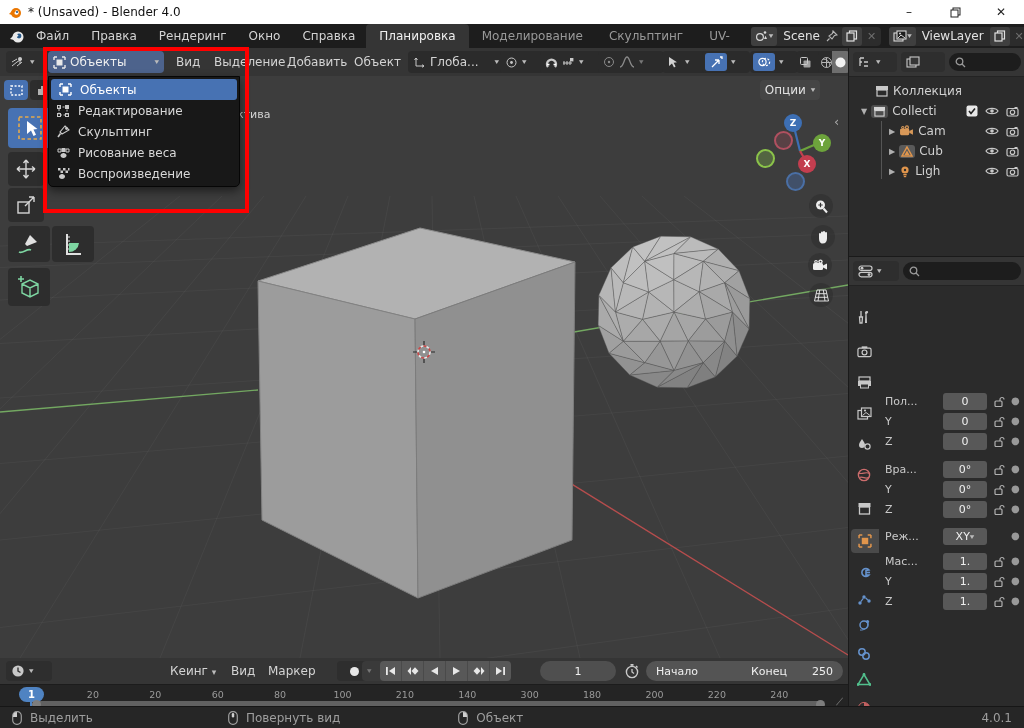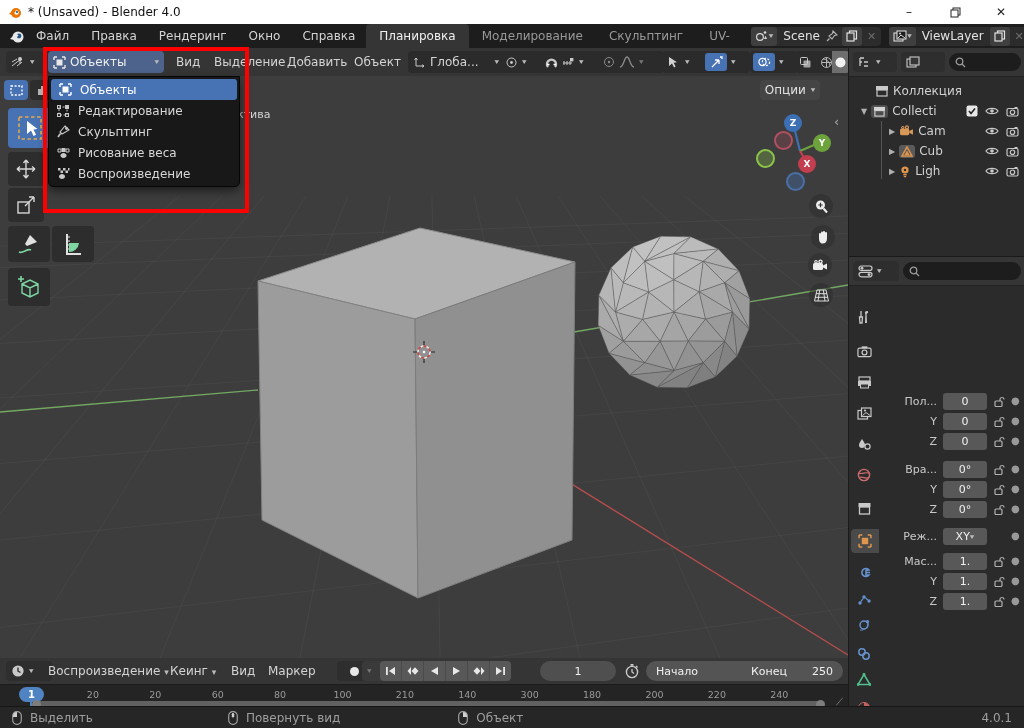--- a/index.html
+++ b/index.html
@@ -51,21 +51,21 @@
   .oheader{height:28px;background:#353535;display:flex;align-items:center;padding:0 4px;gap:4px;border-bottom:1px solid #232323;}
   .search{height:18px;background:#1d1d1d;border-radius:9px;flex:1;display:flex;align-items:center;padding:0 6px;gap:4px;}
   .orow{height:20px;display:flex;align-items:center;font-size:12px;color:#d0d0d0;gap:4px;}
   .oicons{margin-left:auto;display:flex;align-items:center;gap:7px;padding-right:6px;}
 
   .props{left:848px;top:256px;width:176px;height:450px;background:#2b2b2b;border-left:1px solid #1a1a1a;border-top:1px solid #1a1a1a;}
   .ptabs{position:absolute;left:0;top:26px;width:30px;height:424px;}
   .ptab{position:absolute;left:2px;width:26px;height:24px;display:flex;align-items:center;justify-content:center;}
   .ptab.active{background:#4a4a4a;border-radius:4px 0 0 4px;width:28px;}
   .prow{position:absolute;height:17px;display:flex;align-items:center;}
-  .plabel{position:absolute;font-size:11px;color:#c9c9c9;text-align:right;width:52px;}
+  .plabel{position:absolute;font-size:11px;color:#c9c9c9;text-align:left;width:52px;}
   .pfield{position:absolute;width:44px;height:17px;background:#585858;border-radius:3px;color:#f0f0f0;
           font-size:11px;display:flex;align-items:center;justify-content:center;}
 
   
   .timeline{left:0;top:658px;width:848px;height:48px;background:#242424;}
   .tlheader{height:26px;background:#353535;position:relative;border-bottom:1px solid #1c1c1c;}
   .tick{position:absolute;top:4px;font-size:9.5px;color:#9a9a9a;transform:translateX(-50%);}
   .playhead{position:absolute;left:19px;top:2px;width:25px;height:15px;background:#4f83c2;border-radius:8px;
             color:#fff;font-size:10px;display:flex;align-items:center;justify-content:center;font-weight:bold;}
   .pbgroup{position:absolute;left:380px;top:3px;height:20px;display:flex;border-radius:4px;overflow:hidden;}
@@ -850,23 +850,20 @@
 
   <div class="abs timeline">
     <div class="tlheader">
       <span class="hbtn" style="left:6px;width:36px;height:20px;top:3px;">
         <svg width="14" height="14" viewBox="0 0 14 14">
             <circle cx="7" cy="7" r="5.6" fill="#c9c9c9"></circle>
             <path d="M7 3.5 V7 L9.5 8.5" stroke="#353535" stroke-width="1.4" fill="none"></path>
           </svg>
         <span class="chev">▾</span>
       </span>
-      <span class="hmenu" style="left:48px;top:-1px;">
-        <span>Воспроизведение</span> <span class="chev">▾</span>
-      </span>
       <span class="hmenu" style="left:170px;top:-1px;">
         <span>Кеинг</span> <span class="chev">▾</span>
       </span>
       <span class="hmenu" style="left:231px;top:-1px;">Вид</span>
       <span class="hmenu" style="left:268px;top:-1px;">Маркер</span>
 
       <span class="hbtn" style="left:337px;width:24px;height:20px;top:3px;justify-content:center;">
         <span style="width:9px;height:9px;border-radius:50%;background:#e8e8e8;display:inline-block;"></span>
       </span>
       <span class="hbtn" style="left:362px;width:14px;height:20px;top:3px;background:#3a3a3a;">

